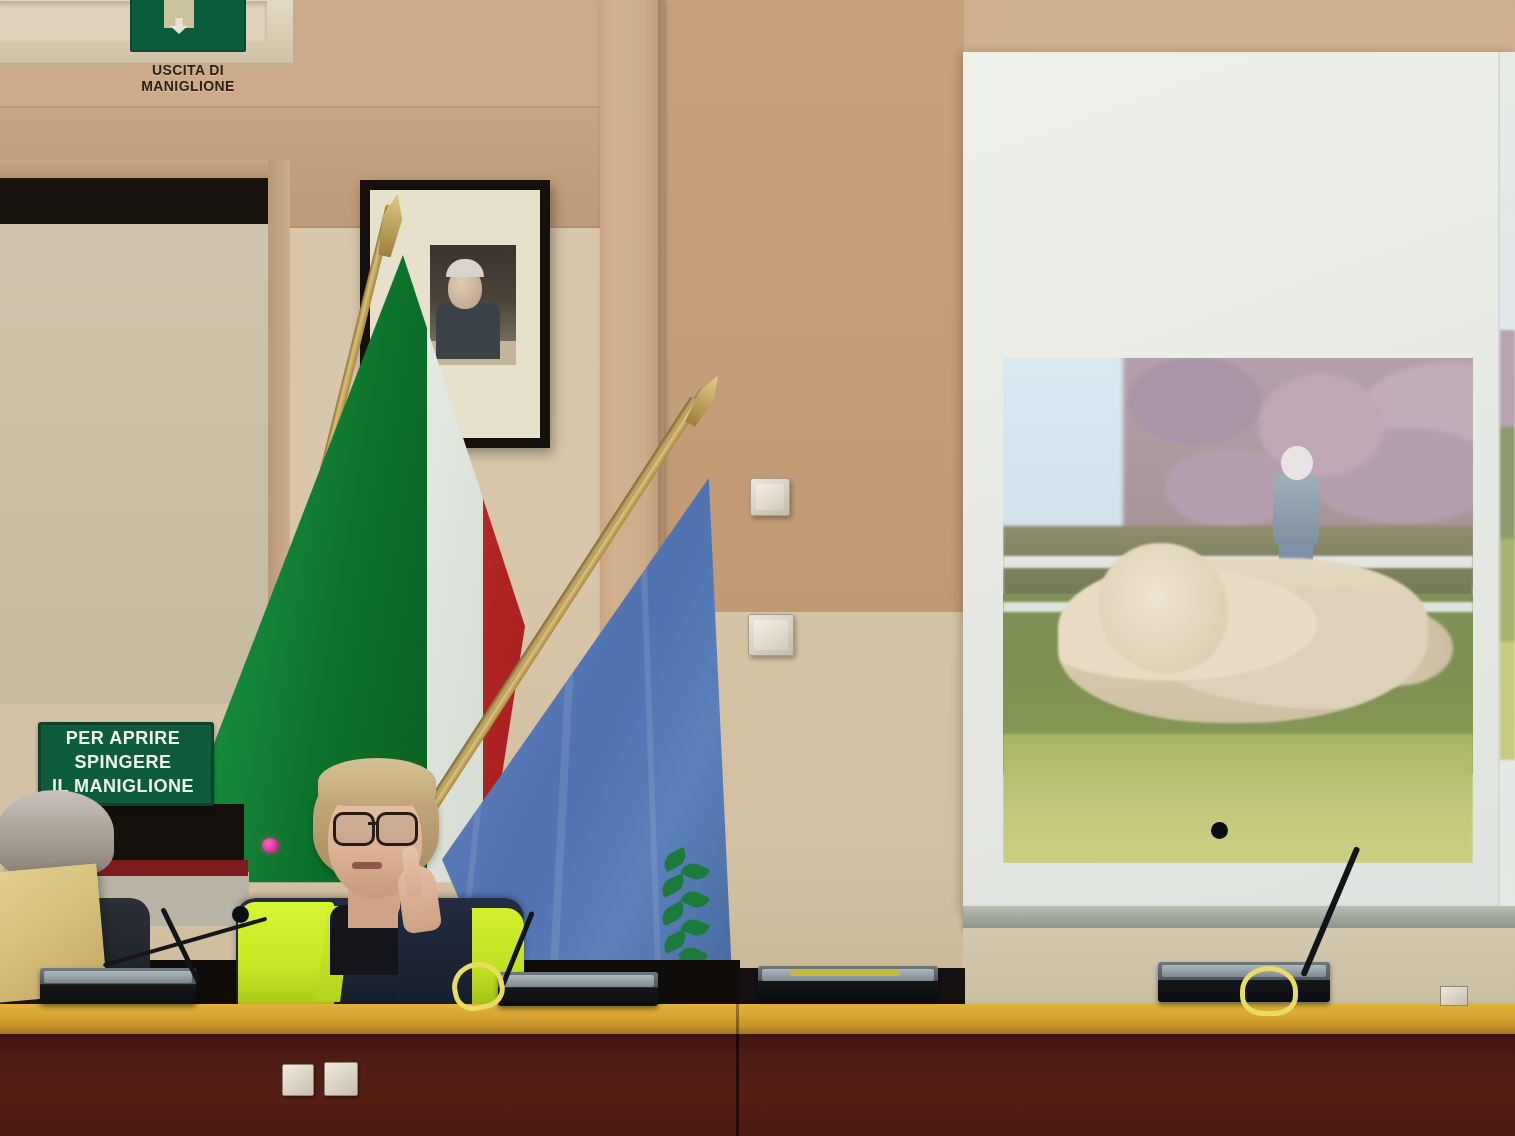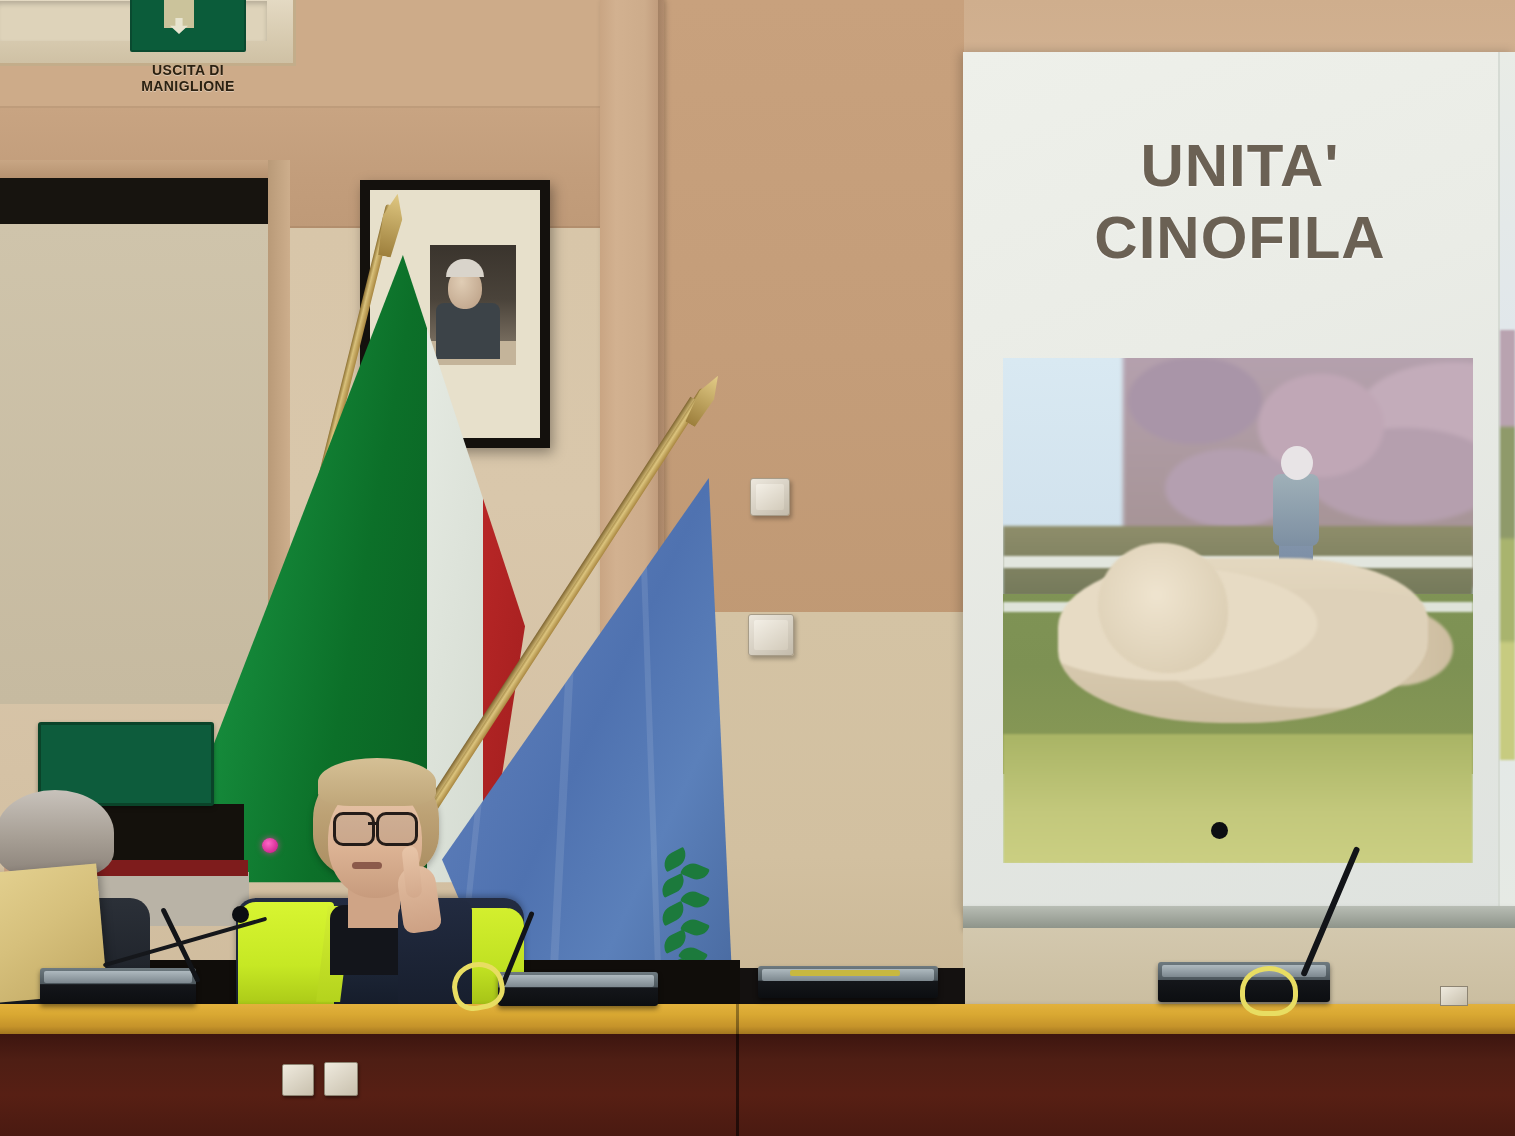--- a/index.html
+++ b/index.html
@@ -344,23 +344,23 @@
     <div class="leaf" style="left:2px;top:86px;transform:rotate(-26deg);"></div>
     <div class="leaf" style="left:20px;top:100px;transform:rotate(26deg);"></div>
     <div class="leaf" style="left:2px;top:114px;transform:rotate(-24deg);"></div>
     <div class="leaf" style="left:18px;top:128px;transform:rotate(24deg);"></div>
   </div>
 
   <div class="abs pushbar-grey"></div>
   <div class="abs pushbar-dark"></div>
   <div class="abs pushbar-red"></div>
   <div class="abs pushsign"></div>
+  <div class="abs pushsign-text"><span>PER APRIRE</span><br><span>SPINGERE</span><br><span>IL MANIGLIONE</span></div>
 
   <div class="abs screen"></div>
-  <div class="abs screen-title"><span>UNITA'</span><br><span>CINOFILA</span></div>
 
   <div class="abs slide-photo">
     <div class="abs sp-sky"></div>
     <div class="abs sp-trees"></div>
     <div class="abs sp-hedge"></div>
     <div class="abs sp-grass"></div>
     <div class="abs sp-fence"></div>
     <div class="abs sp-fence2"></div>
     <div class="abs sp-grass2"></div>
     <div class="abs sp-person">

